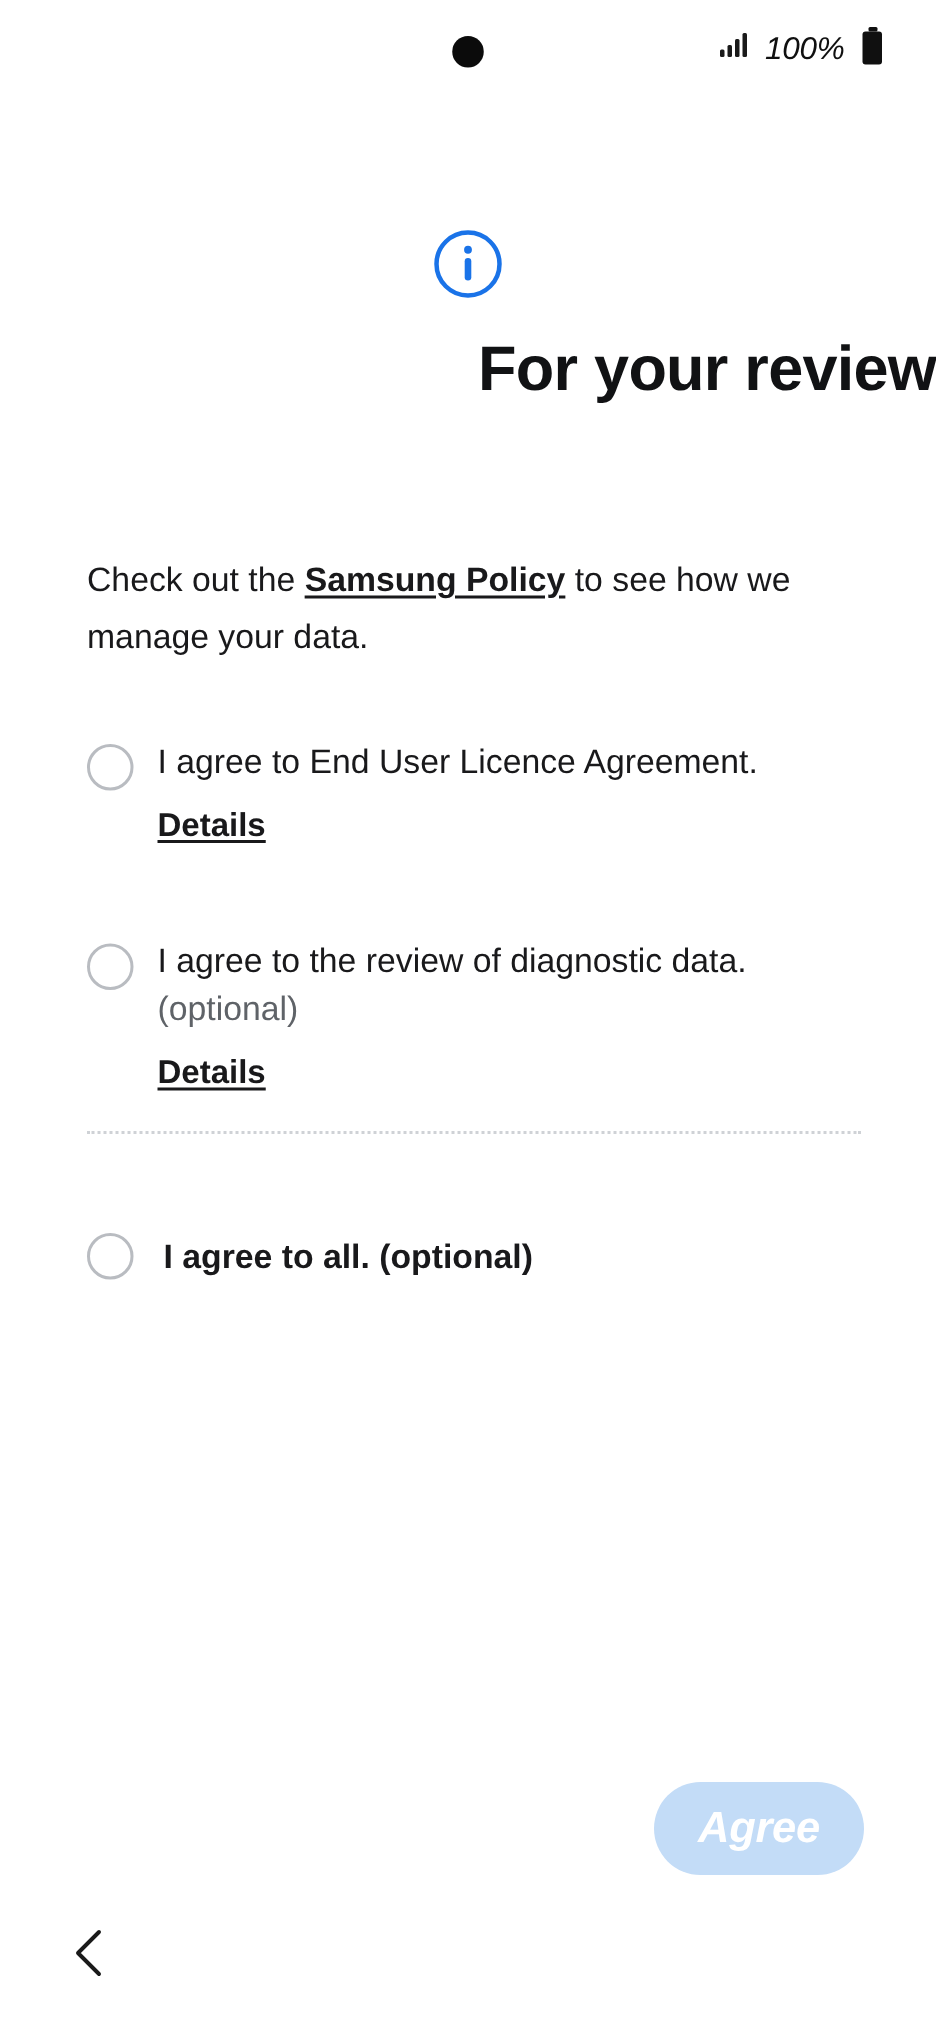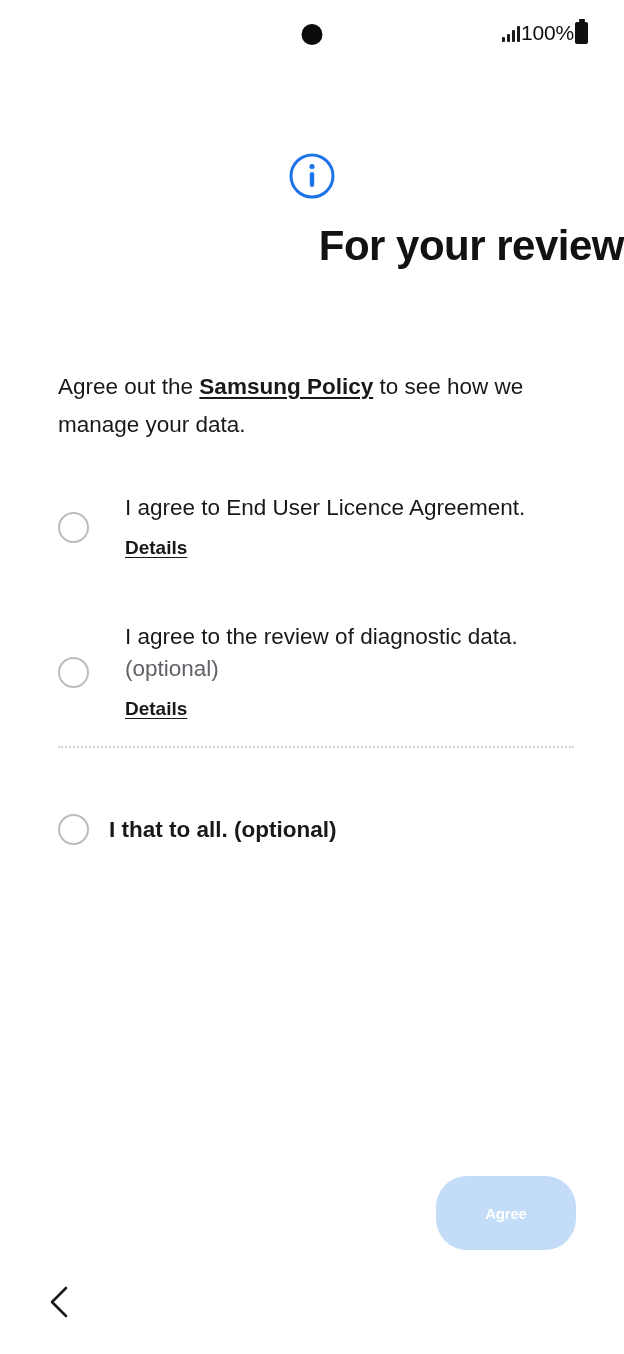--- a/index.html
+++ b/index.html
@@ -36,22 +36,22 @@
     left: 50%;
     top: 24px;
     transform: translateX(-50%);
     width: 21px;
     height: 21px;
     border-radius: 50%;
     background: #0b0b0b;
   }
   .status-right {
     display: flex;
-    align-items: center;
-    gap: 1px;
+    gap: 12px;
+    font-style: italic;
   }
   .signal {
     display: flex;
     align-items: flex-end;
     gap: 2px;
     height: 17px;
   }
   .signal i {
     display: block;
     width: 3px;
@@ -122,22 +122,22 @@
   }
   .intro a {
     color: #19191b;
     font-weight: bold;
     text-decoration: underline;
     text-underline-offset: 3px;
   }
 
   .consent-row {
     display: flex;
-    align-items: center;
-    gap: 36px;
+    align-items: flex-start;
+    gap: 16px;
     margin-bottom: 26px;
   }
 
   .radio {
     flex: 0 0 auto;
     width: 31px;
     height: 31px;
     margin-top: 4px;
     border: 2px solid #b9bcc1;
     border-radius: 50%;
@@ -156,21 +156,21 @@
   .consent-sub {
     margin-top: 12px;
     font-size: 19.5px;
     line-height: 28px;
     color: #8d9095;
   }
 
   .details-link {
     display: inline-block;
     margin-top: 13px;
-    font-size: 19px;
+    font-size: 22px;
     font-weight: bold;
     color: #19191b;
     text-decoration: underline;
     text-underline-offset: 3px;
   }
 
   .spacer-1 { height: 36px; }
 
   .divider {
     margin: 8px 0 0 0;
@@ -191,30 +191,31 @@
     font-weight: bold;
   }
   .agree-all-text .optional { font-weight: bold; color: #19191b; }
 
   
   .agree-button {
     position: absolute;
     right: 48px;
     bottom: 104px;
     width: 140px;
-    height: 74px;
+    height: 62px;
     border: none;
     border-radius: 31px;
     background: #c3dcf7;
     color: #ffffff;
     font-family: "Liberation Sans", sans-serif;
-    font-size: 15px;
+    font-size: 29px;
     font-weight: bold;
     letter-spacing: -0.2px;
     cursor: default;
+    font-style: italic;
   }
 
   .back-nav {
     position: absolute;
     left: 36px;
     bottom: 28px;
     width: 48px;
     height: 48px;
     display: flex;
     align-items: center;
@@ -245,21 +246,21 @@
       <circle cx="24" cy="24" r="21" fill="none" stroke="#1a73e8" stroke-width="3"></circle>
       <circle cx="24" cy="14.5" r="2.6" fill="#1a73e8"></circle>
       <rect x="21.8" y="20" width="4.4" height="15" rx="2.2" fill="#1a73e8"></rect>
     </svg>
   </div>
 
   <h1 class="page-title">For your review</h1>
 
   <div class="content">
 
-    <p class="intro"><span>Agree out the </span><a href="#">Samsung Policy</a><span> to see how we manage your data.</span></p>
+    <p class="intro"><span>Check out the </span><a href="#">Samsung Policy</a><span> to see how we manage your data.</span></p>
 
     <div class="consent-row">
       <div class="radio"></div>
       <div class="consent-body">
         <div class="consent-main">I agree to End User Licence Agreement.</div>
         <a href="#" class="details-link">Details</a>
       </div>
     </div>
 
     <div class="spacer-1"></div>
@@ -269,21 +270,21 @@
       <div class="consent-body">
         <div class="consent-main"><span>I agree to the review of diagnostic data. </span><span class="optional">(optional)</span></div>
         <a href="#" class="details-link">Details</a>
       </div>
     </div>
 
     <div class="divider"></div>
 
     <div class="agree-all-row">
       <div class="radio"></div>
-      <div class="agree-all-text"><span>I that to all. </span><span class="optional">(optional)</span></div>
+      <div class="agree-all-text"><span>I agree to all. </span><span class="optional">(optional)</span></div>
     </div>
 
   </div>
 
   <button class="agree-button">Agree</button>
 
   <div class="back-nav">
     <svg width="28" height="40" viewBox="0 0 28 40">
       <polyline points="20,6 6,20 20,34" fill="none" stroke="#1a1a1a" stroke-width="2.6" stroke-linecap="round" stroke-linejoin="round"></polyline>
     </svg>

